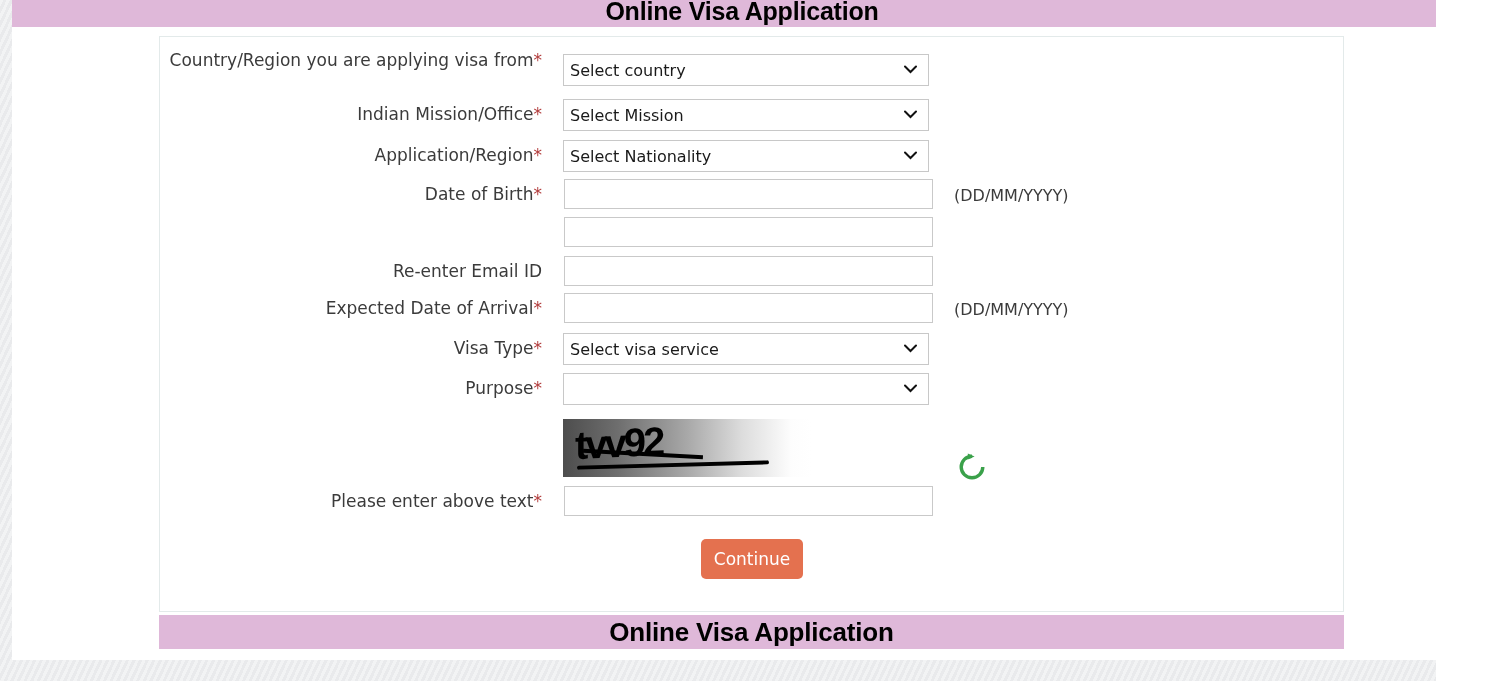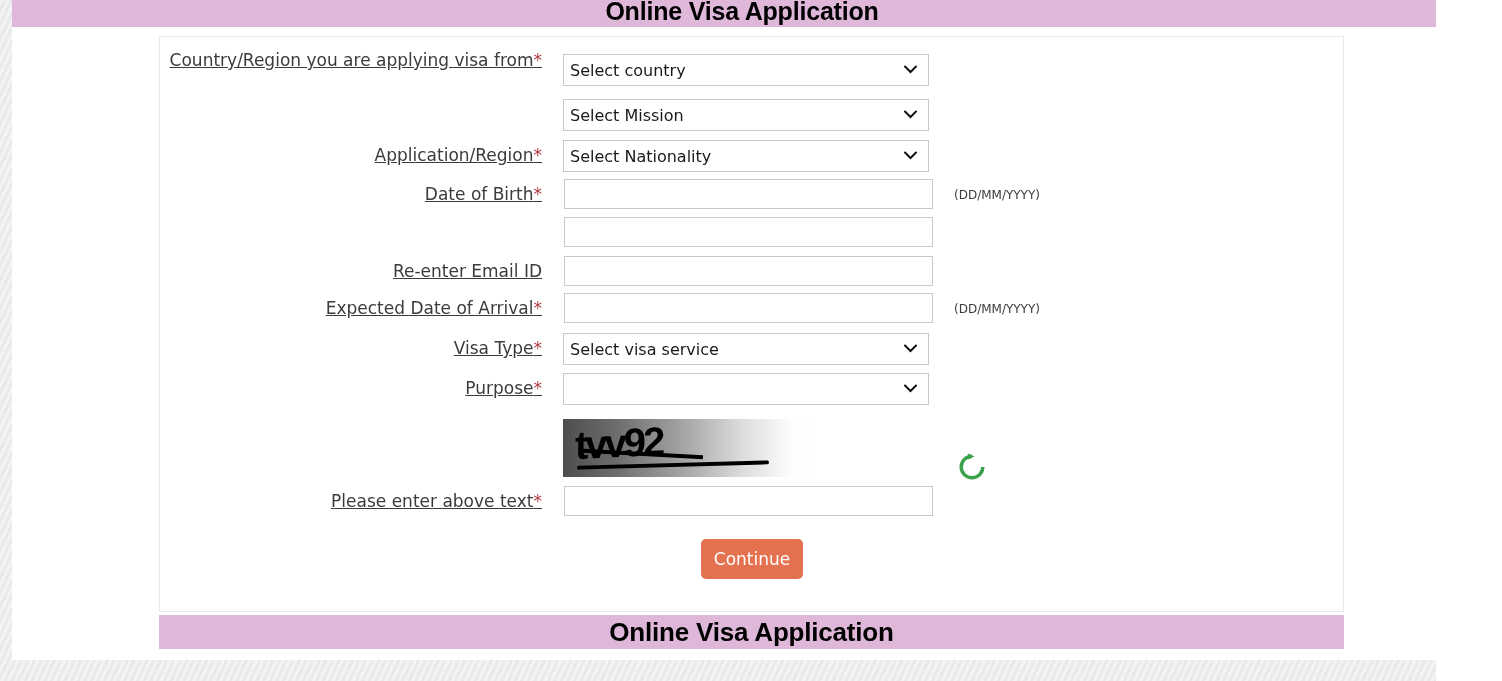--- a/index.html
+++ b/index.html
@@ -85,21 +85,20 @@
   }
   .lbl {
     position: absolute;
     left: 0;
     width: 382px;
     text-align: right;
     font-size: 17px;
     color: #3b3b3b;
     font-family: "DejaVu Sans", sans-serif;
     line-height: 21px;
-    text-decoration: underline;
   }
   .lbl .star { color: #b13a3a; font-size: 17px; }
 
   .fld { position: absolute; left: 403px; }
 
   select.ctl {
     width: 366px;
     height: 32px;
     font-size: 16px;
     font-family: "DejaVu Sans", sans-serif;
@@ -130,21 +129,21 @@
     color: #1a1a1a;
     border: 1px solid #c9c9c9;
     background: #ffffff;
     padding: 0 5px;
     border-radius: 0;
   }
 
   .hint {
     position: absolute;
     left: 794px;
-    font-size: 12px;
+    font-size: 16px;
     color: #3b3b3b;
     font-family: "DejaVu Sans", sans-serif;
     line-height: 21px;
   }
 
   
   #captcha-img {
     position: absolute;
     left: 403px;
     top: 382px;
@@ -270,20 +269,23 @@
             <option>Select country</option>
           </select>
           <svg class="chev" viewBox="0 0 13 9">
             <path d="M1 1.5 L6.5 7 L12 1.5" stroke="#111" stroke-width="2" fill="none" stroke-linecap="round"></path>
           </svg>
         </span>
       </div>
     </div>
 
     <div class="row" style="top:62px;">
+      <div class="lbl" style="top:5px;">
+        <span>Indian Mission/Office</span><span class="star">*</span>
+      </div>
       <div class="fld" style="top:0px;">
         <span class="selwrap">
           <select class="ctl">
             <option>Select Mission</option>
           </select>
           <svg class="chev" viewBox="0 0 13 9">
             <path d="M1 1.5 L6.5 7 L12 1.5" stroke="#111" stroke-width="2" fill="none" stroke-linecap="round"></path>
           </svg>
         </span>
       </div>

